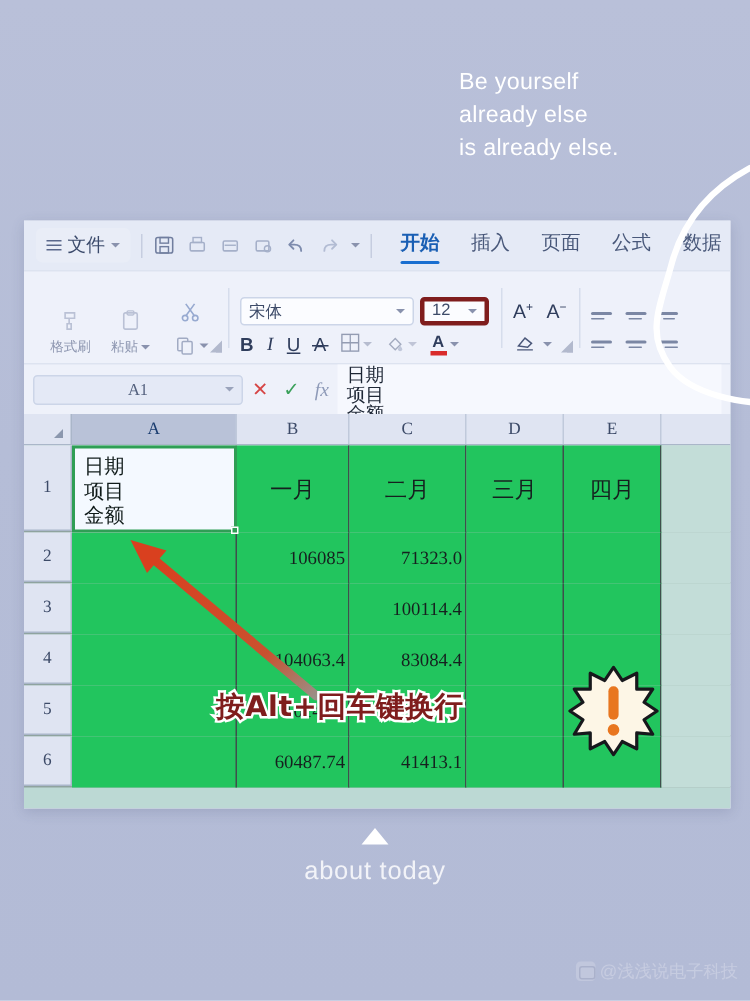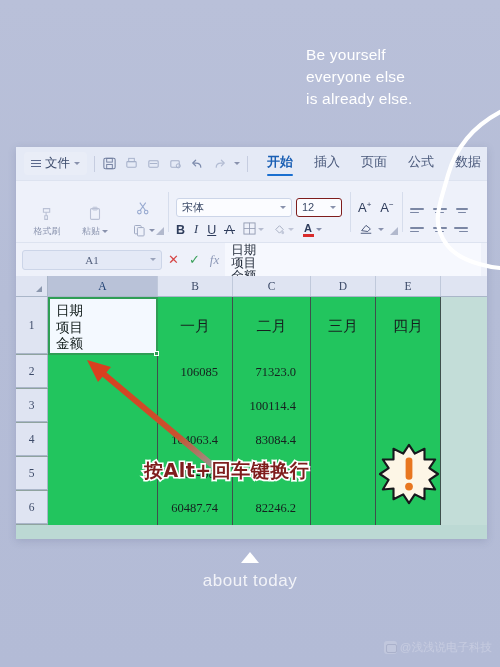--- a/index.html
+++ b/index.html
@@ -122,21 +122,21 @@
   .fontrow { display:flex; flex-direction:column; gap: 5px; }
   .fr1 { display:flex; align-items:center; gap: 4px; }
   .fname {
     width: 116px; height: 19px; background:#fbfcff;
     border: 1px solid #ccd5e8; border-radius: 3px;
     display:flex; align-items:center; justify-content:space-between;
     padding: 0 5px; font-size: 11px; color:#3c4a68;
   }
   .fsize {
     width: 46px; height: 19px; background:#fbfcff;
-    border: 1px solid #7f1d1d; border-radius: 3px;
+    border: 3px solid #7f1d1d; border-radius: 3px;
     display:flex; align-items:center; justify-content:space-between;
     padding: 0 5px; font-size: 11px; color:#3c4a68;
   }
   .fr2 { display:flex; align-items:center; gap: 9px; font-size: 12.5px; color:#2f3d5c; }
   .bi { cursor:default; }
   .bi.b { font-weight: bold; }
   .bi.i { font-style: italic; font-family:"Liberation Serif", serif; }
   .bi.u { text-decoration: underline; }
   .fcolor { position:relative; display:flex; flex-direction:column; align-items:center; }
   .fcolor .bar { width:11px; height:3px; background:#d92b2b; margin-top:1px; }
@@ -203,21 +203,21 @@
     width: 32px; flex:none; background:#dfe4f2; color:#3c4a68;
     font-size: 11.5px; display:flex; align-items:center; justify-content:center;
     border-right:1px solid #aab6c9; border-bottom:1px solid #aab6c9;
     font-family:"Liberation Serif", serif;
   }
   .cell {
     flex:none; display:flex; align-items:center; justify-content:center;
     border-right:1px solid #3f4f4c; font-size:13px; color:#16201f;
     font-family:"Liberation Serif", serif; background:#22c55e;
   }
-  .cell.num { justify-content:flex-end; padding-right:14px; font-size:12.5px; }
+  .cell.num { justify-content:flex-end; padding-right:2px; font-size:12.5px; }
   .cell.head { font-size:15px; }
   .cell.blankend { border-right:none; background:#c3ddd8; }
   .rowA { background:#cde2dd; }
 
   
   .acell {
     position:absolute; left:32px; top:0; width:110px; height:58px;
     background:#f4f9ff; border:2px solid #2f9e55; z-index:4;
     padding: 4px 0 0 6px;
     font-size: 13.5px; line-height: 16.5px; color:#0f1a19;
@@ -248,21 +248,21 @@
   
   .curve { position:absolute; left:0; top:0; width:500px; height:667px; pointer-events:none; z-index:20; }
 </style>
 </head>
 <body>
 
 <div class="poster"></div>
 
 <div class="quote">
   <div>Be yourself</div>
-  <div>everyone else</div>
+  <div>already else</div>
   <div>is already else.</div>
 </div>
 
 <div class="app">
 
   <div class="menubar">
     <div class="file-btn">
       <span class="hamb">
           <i></i>
           <i></i>
@@ -317,21 +317,21 @@
       <div class="tab active">开始</div>
       <div class="tab">插入</div>
       <div class="tab">页面</div>
       <div class="tab">公式</div>
       <div class="tab">数据</div>
     </div>
   </div>
 
   <div class="ribbon">
 
-    <div class="rgroup" style="gap:14px;">
+    <div class="rgroup" style="gap:6px;">
       <div class="clip-btn">
         <span class="clip-ico">
           <svg width="18" height="18" viewBox="0 0 20 20">
               <path d="M6 4h7v4H6z" fill="none" stroke="#98a2bd" stroke-width="1.2"></path>
               <path d="M9 8v4M7.5 12h3v4h-3z" fill="none" stroke="#98a2bd" stroke-width="1.2"></path>
             </svg>
         </span>
         <span>格式刷</span>
       </div>
       <div class="clip-btn">
@@ -542,21 +542,21 @@
         <div class="cell num" style="width:78px;height:34px"></div>
         <div class="cell num" style="width:65px;height:34px"></div>
         <div class="cell num" style="width:65px;height:34px"></div>
         <div class="cell blankend" style="width:46px;height:34px"></div>
       </div>
 
       <div class="row" style="height:34px">
         <div class="rh">6</div>
         <div class="cell" style="width:110px;height:34px"></div>
         <div class="cell num" style="width:75px;height:34px">60487.74</div>
-        <div class="cell num" style="width:78px;height:34px">82246.2</div>
+        <div class="cell num" style="width:78px;height:34px">41413.1</div>
         <div class="cell num" style="width:65px;height:34px"></div>
         <div class="cell num" style="width:65px;height:34px"></div>
         <div class="cell blankend" style="width:46px;height:34px"></div>
       </div>
 
       <div class="acell">
         <div>日期</div>
         <div>项目</div>
         <div>金额</div>
         <div class="handle"></div>

